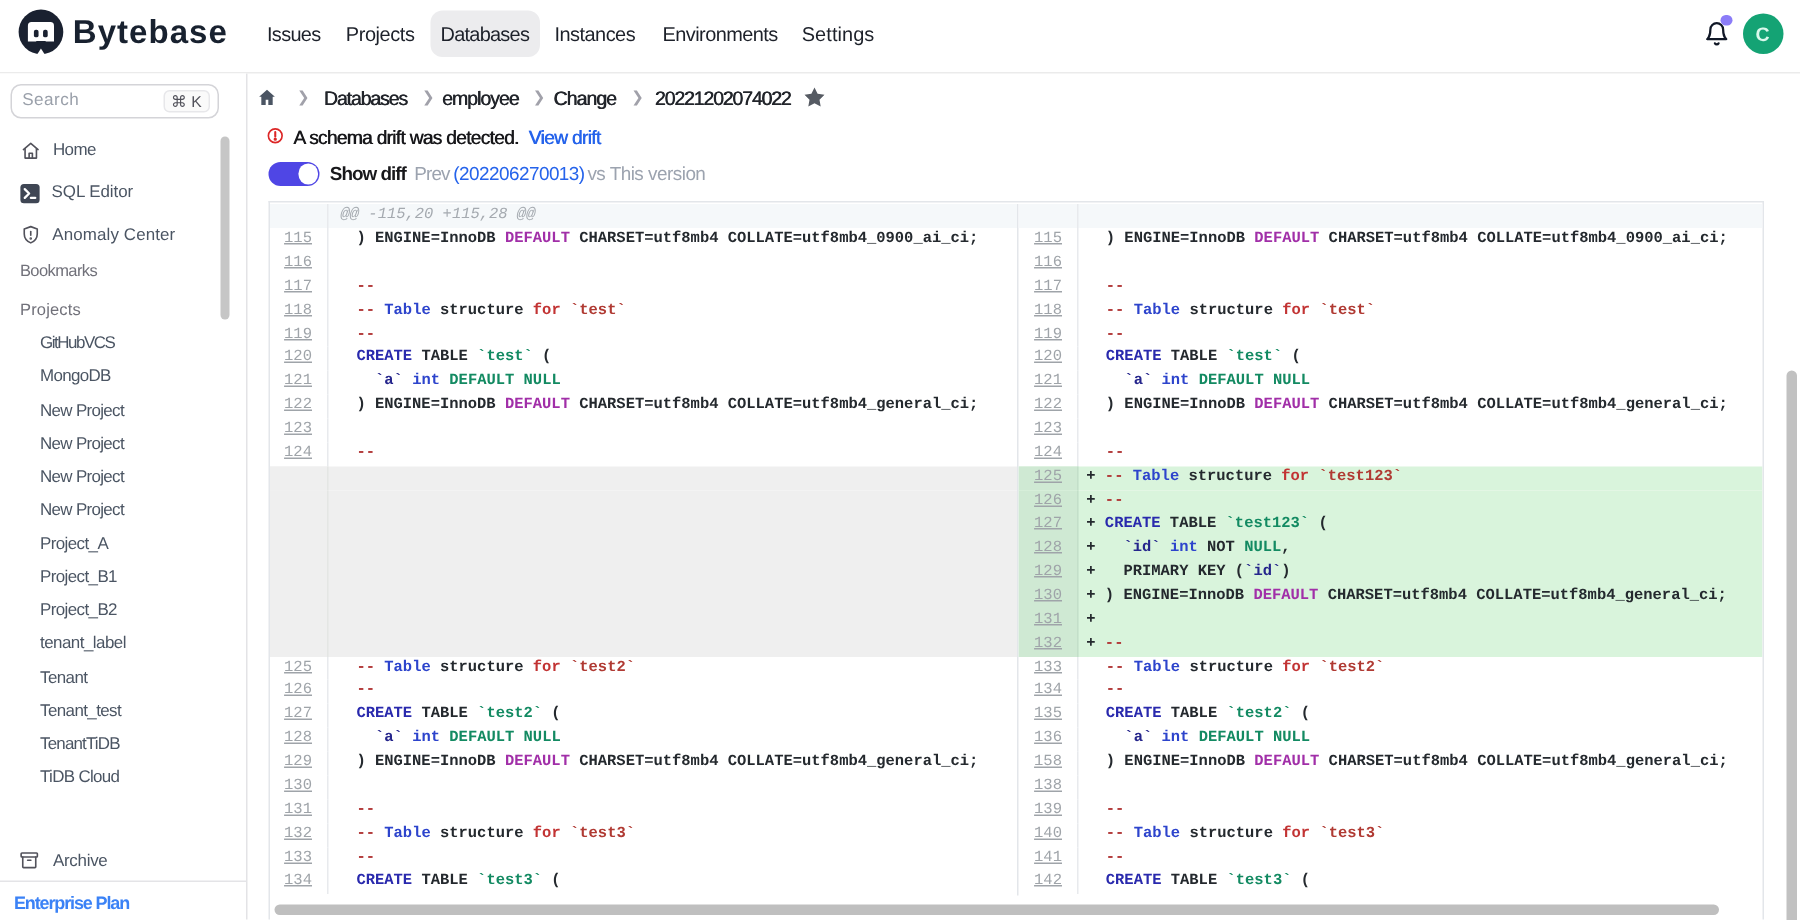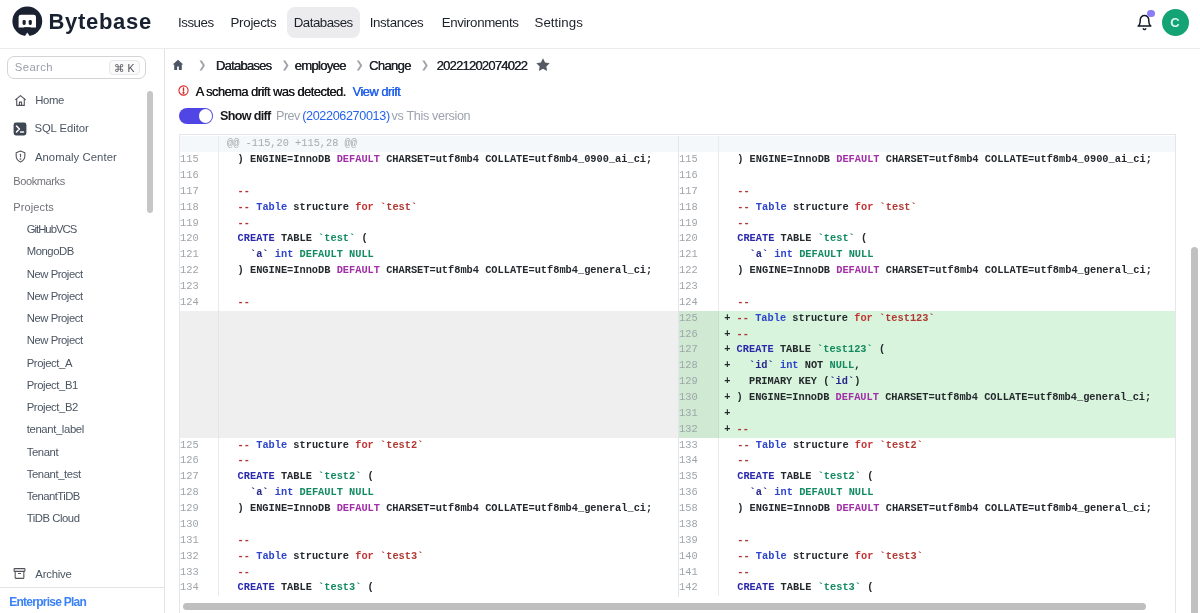--- a/index.html
+++ b/index.html
@@ -44,37 +44,37 @@
 
 
 #panel { position:absolute; left:179px; top:134px; width:997px; height:479px;
   border:1px solid #e3e6ea; border-bottom:none; background:#fff; }
 #lpane { position:absolute; left:0; top:1.3px; width:498px; height:460.3px; overflow:hidden; }
 #rpane { position:absolute; left:498px; top:1.3px; width:497px; height:460.3px; overflow:hidden;
   border-left:1px solid #e3e6ea; }
 .row { position:relative; width:100%; height:15.87px; }
 .gut { position:absolute; left:0; top:0; width:39px; height:100%;
   border-right:1px solid #e8eaed; color:#9fa4a9; font-family:"Liberation Mono",monospace;
-  font-size:10.35px; line-height:15.87px; text-align:left; padding-right:0; }
+  font-size:10.35px; line-height:15.87px; text-align:right; padding-right:10px;text-decoration:underline; }
 #rpane .gut { width:40px; }
 .code { position:absolute; left:39px; right:0; top:0; height:100%; padding-left:18.6px;
   font-family:"Liberation Mono",monospace; font-size:10.32px; font-weight:bold; line-height:15.87px;
   white-space:pre; color:#24292e; }
 #rpane .code { left:40px; padding-left:18.2px; }
 .code.sign { padding-left:5.2px !important; }
 .row.add { background:#d9f4dc; }
 .row.add .gut { background:#cfe9d3; border-right-color:#c3dfc9; }
 .row.ph { background:#efefef; }
 .row.ph .gut { background:#efefef; border-right-color:#e4e6e4; }
 .row.hdr { background:#f5f8fa; }
 .row.hdr .gut { background:#f5f8fa; }
 .hcode { padding-left:8px !important; font-weight:normal; }
 i { font-style:normal; }
 .p  { color:#24292e; }
-.hd { color:#a5aab0; }
+.hd { color:#a5aab0;font-style:italic; }
 .cd { color:#b03434; }
 .kb { color:#2d44cc; }
 .kr { color:#c23333; }
 .sr { color:#b03a33; }
 .ki { color:#2929ad; }
 .sg { color:#138a62; }
 .kp { color:#a12fa8; }
 .nv { color:#26268c; }
 
 

